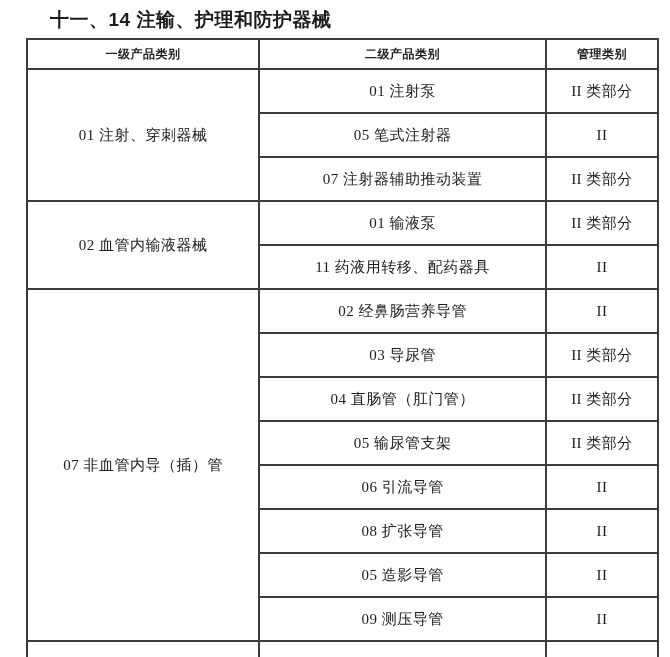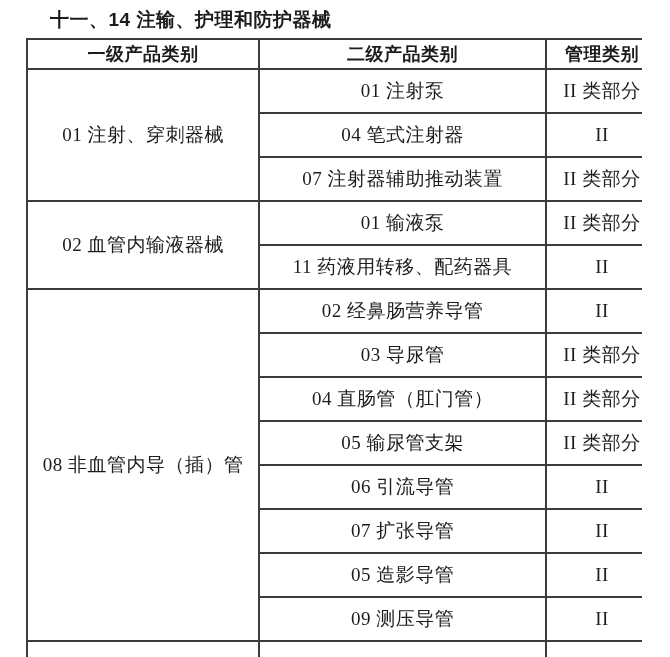--- a/index.html
+++ b/index.html
@@ -8,20 +8,21 @@
     background: #ffffff;
   }
   .page {
     position: relative;
     width: 642px;
     height: 657px;
     overflow: hidden;
     background: #ffffff;
     color: #1c1c1c;
     font-family: "Liberation Serif", "DejaVu Serif", serif;
+    padding-left: 20px;
   }
   .doc-title {
     position: absolute;
     left: 50px;
     top: 7px;
     font-family: "Liberation Sans", "DejaVu Sans", sans-serif;
     font-weight: bold;
     font-size: 19px;
     letter-spacing: 0.5px;
     white-space: nowrap;
@@ -42,26 +43,26 @@
     text-align: center;
     vertical-align: middle;
     padding: 0;
     overflow: hidden;
     white-space: nowrap;
   }
   .cls-table th {
     height: 28px;
     font-family: Liberation Mono, monospace;
     font-weight: bold;
-    font-size: 18px;
+    font-size: 12px;
     letter-spacing: 0.5px;
   }
   .cls-table td {
     height: 42px;
-    font-size: 19px;
+    font-size: 15px;
     font-weight: normal;
     letter-spacing: 0.5px;
   }
   .cls-table tr.partial td {
     height: 34px;
     border-bottom: none;
   }
 </style>
 </head>
 <body>
@@ -83,61 +84,61 @@
         <th>管理类别</th>
       </tr>
     </thead>
     <tbody>
       <tr>
         <td rowspan="3">01 注射、穿刺器械</td>
         <td>01 注射泵</td>
         <td>II 类部分</td>
       </tr>
       <tr>
-        <td>04 笔式注射器</td>
+        <td>05 笔式注射器</td>
         <td>II</td>
       </tr>
       <tr>
         <td>07 注射器辅助推动装置</td>
         <td>II 类部分</td>
       </tr>
 
       <tr>
         <td rowspan="2">02 血管内输液器械</td>
         <td>01 输液泵</td>
         <td>II 类部分</td>
       </tr>
       <tr>
         <td>11 药液用转移、配药器具</td>
         <td>II</td>
       </tr>
 
       <tr>
-        <td rowspan="8">08 非血管内导（插）管</td>
+        <td rowspan="8">07 非血管内导（插）管</td>
         <td>02 经鼻肠营养导管</td>
         <td>II</td>
       </tr>
       <tr>
         <td>03 导尿管</td>
         <td>II 类部分</td>
       </tr>
       <tr>
         <td>04 直肠管（肛门管）</td>
         <td>II 类部分</td>
       </tr>
       <tr>
         <td>05 输尿管支架</td>
         <td>II 类部分</td>
       </tr>
       <tr>
         <td>06 引流导管</td>
         <td>II</td>
       </tr>
       <tr>
-        <td>07 扩张导管</td>
+        <td>08 扩张导管</td>
         <td>II</td>
       </tr>
       <tr>
         <td>05 造影导管</td>
         <td>II</td>
       </tr>
       <tr>
         <td>09 测压导管</td>
         <td>II</td>
       </tr>

